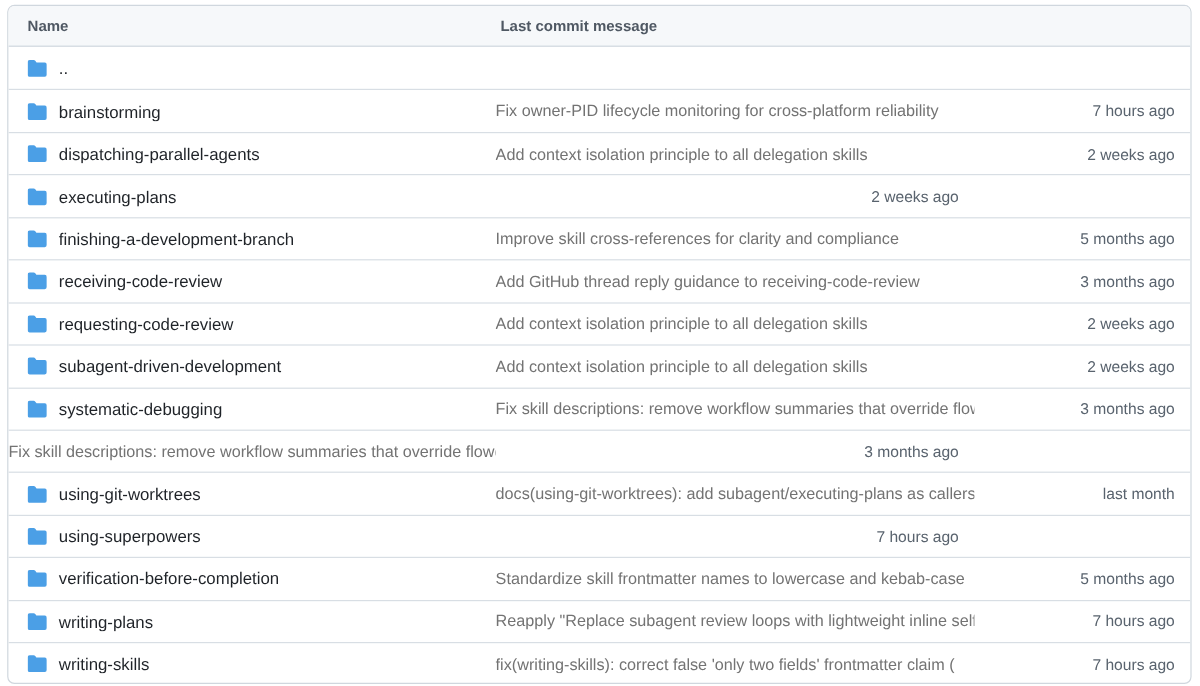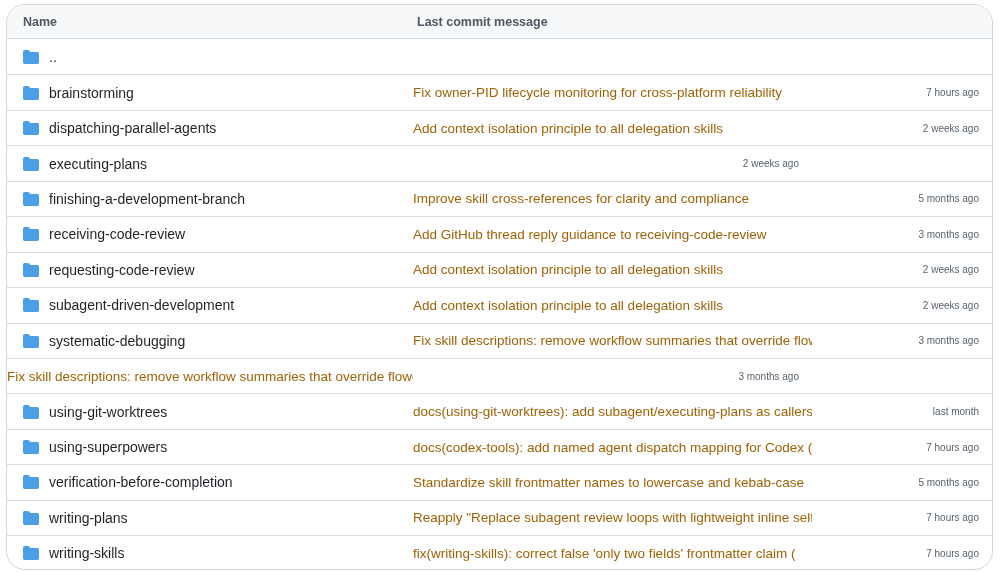--- a/index.html
+++ b/index.html
@@ -7,21 +7,21 @@
     width: 1000px; height: 572px;
     background: #ffffff;
     font-family: "Liberation Sans", "DejaVu Sans", sans-serif;
     overflow: hidden;
   }
   .file-table {
     position: absolute;
     left: 6px; top: 4px;
     width: 987px; height: 566px;
     border: 1px solid #d0d7de;
-    border-radius: 19px;
+    border-radius: 6px;
     background: #ffffff;
     overflow: hidden;
   }
   .thead {
     display: grid;
     grid-template-columns: 406px 1fr 180px;
     align-items: center;
     height: 34px;
     background: #f6f8fa;
     border-bottom: 1px solid #d0d7de;
@@ -49,32 +49,32 @@
     cursor: pointer;
   }
   .folder-icon-wrap { display: inline-flex; flex: none; width: 16px; height: 16px; }
   .folder-icon-wrap svg { width: 16px; height: 16px; fill: #4b9fe6; }
   .name-text {
     font-size: 14px;
     color: #1f2328;
   }
   .msg-cell {
     font-size: 13.5px;
-    color: #a16207;
+    color: #737373;
     white-space: nowrap;
     overflow: hidden;
     cursor: pointer;
   }
   .msg-cell a.issue-link {
     color: #0969da;
     text-decoration: none;
     cursor: pointer;
   }
   .date-cell {
-    font-size: 10px;
+    font-size: 13px;
     color: #59636e;
     text-align: right;
     padding-right: 13px;
     white-space: nowrap;
   }
 </style>
 </head>
 <body>
 
 <div class="file-table">
@@ -219,21 +219,20 @@
 
   <div class="row">
     <div class="name-cell">
       <span class="folder-icon-wrap">
         <svg viewBox="0 0 16 16" aria-hidden="true">
           <path d="M1.75 1A1.75 1.75 0 0 0 0 2.75v10.5C0 14.216.784 15 1.75 15h12.5A1.75 1.75 0 0 0 16 13.25v-8.5A1.75 1.75 0 0 0 14.25 3H7.5a.25.25 0 0 1-.2-.1l-.9-1.2C6.07 1.26 5.55 1 5 1H1.75Z"></path>
         </svg>
       </span>
       <span class="name-text">using-superpowers</span>
     </div>
-    <div class="msg-cell"><span>docs(codex-tools): add named agent dispatch mapping for Codex (</span></div>
     <div class="date-cell">7 hours ago</div>
   </div>
 
   <div class="row">
     <div class="name-cell">
       <span class="folder-icon-wrap">
         <svg viewBox="0 0 16 16" aria-hidden="true">
           <path d="M1.75 1A1.75 1.75 0 0 0 0 2.75v10.5C0 14.216.784 15 1.75 15h12.5A1.75 1.75 0 0 0 16 13.25v-8.5A1.75 1.75 0 0 0 14.25 3H7.5a.25.25 0 0 1-.2-.1l-.9-1.2C6.07 1.26 5.55 1 5 1H1.75Z"></path>
         </svg>
       </span>

